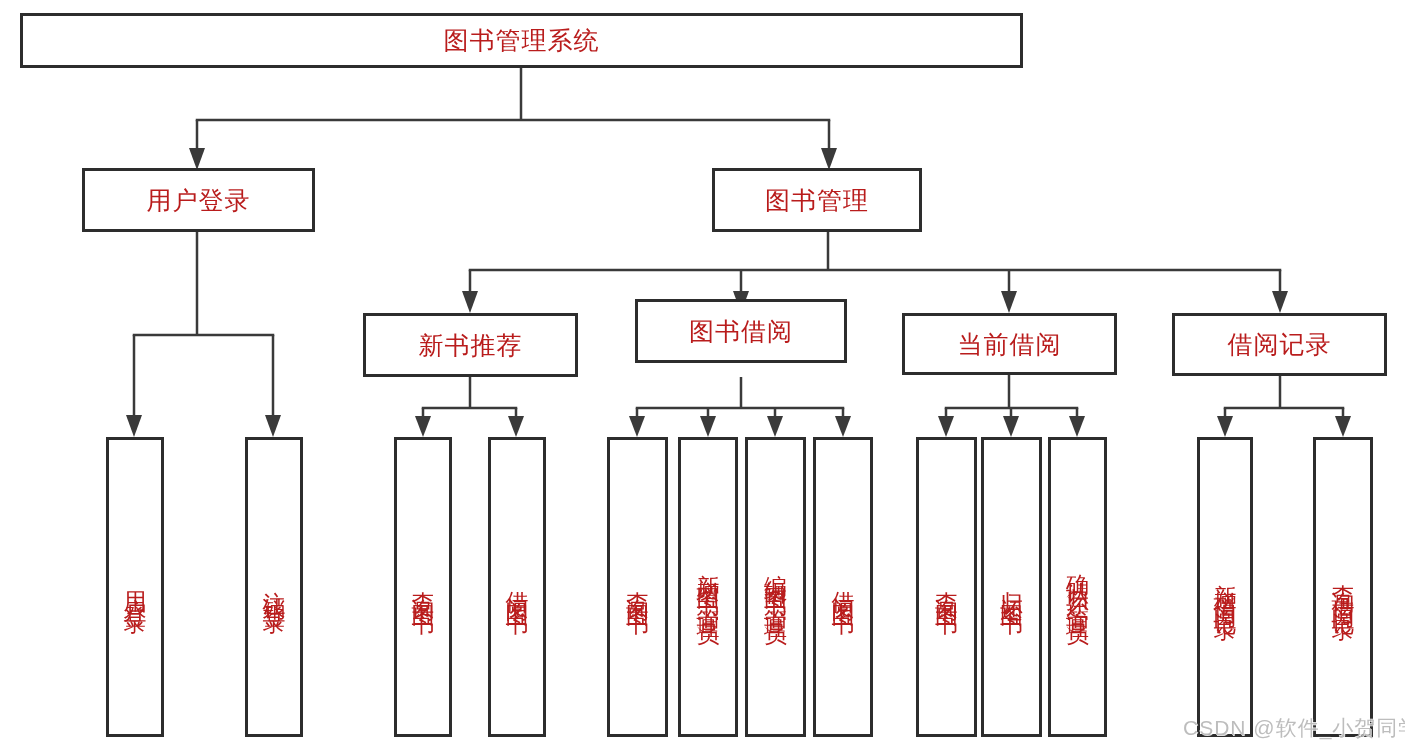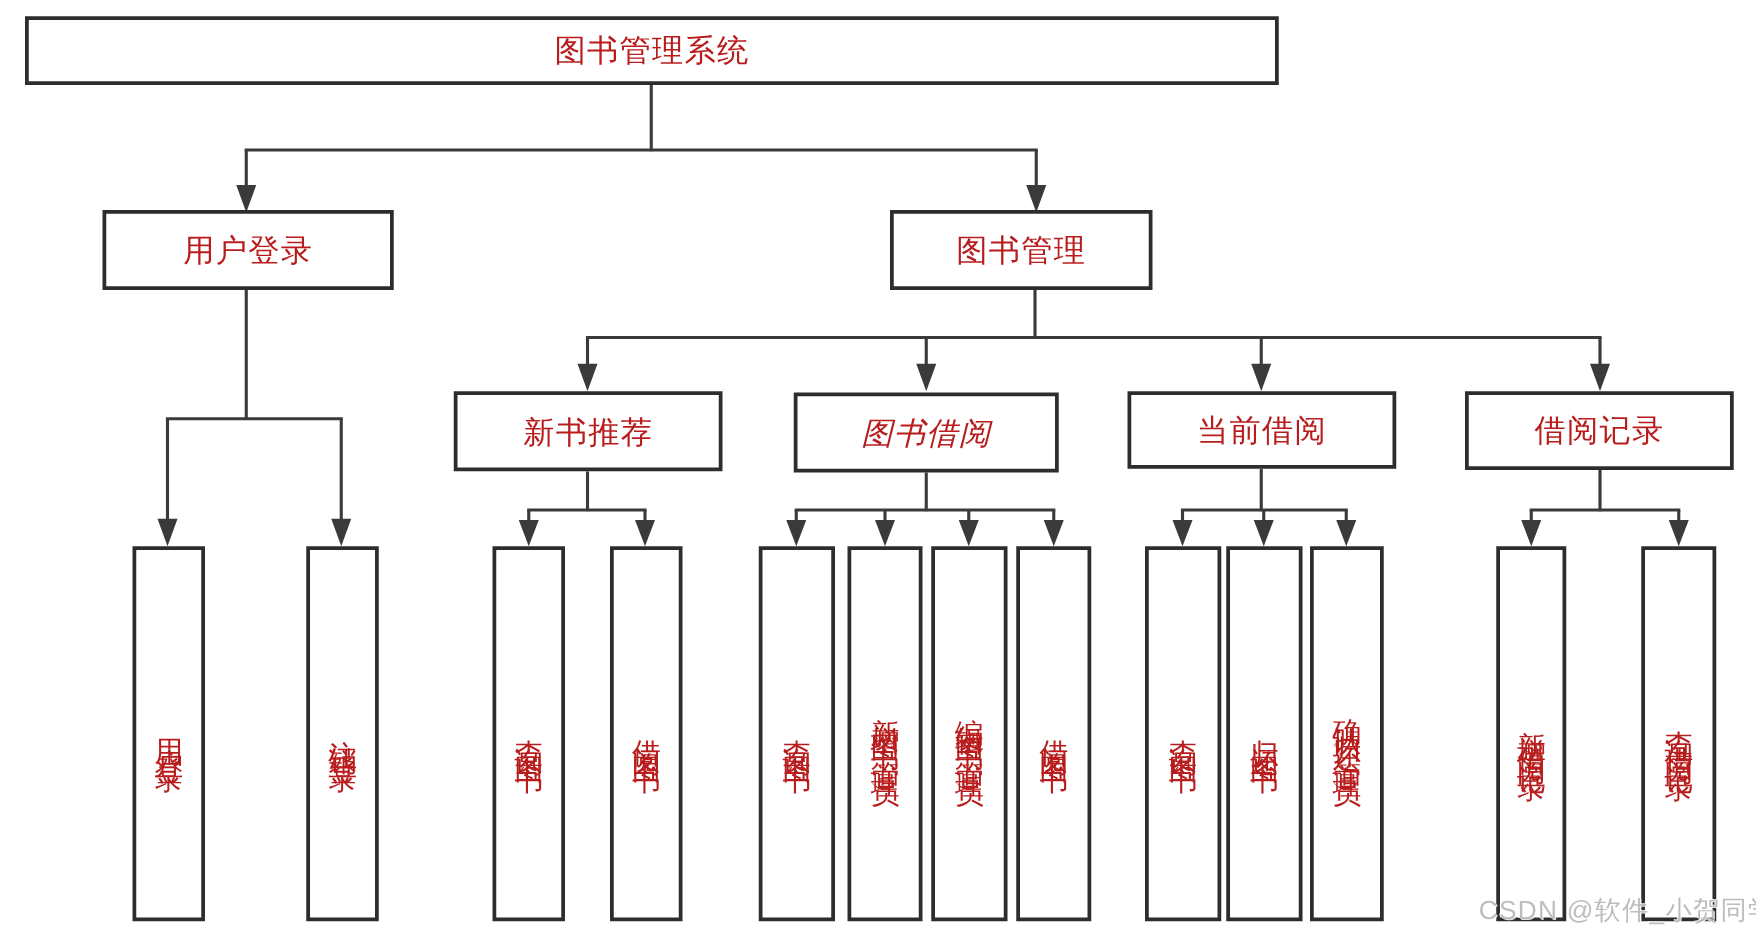--- a/index.html
+++ b/index.html
@@ -106,21 +106,21 @@
     <polygon points="1335,416 1351,416 1343,437" stroke="none"></polygon>
   </g>
 </svg>
 
 <div class="node h-node" style="left:20px;top:13px;width:1003px;height:55px;">图书管理系统</div>
 
 <div class="node h-node" style="left:82px;top:168px;width:233px;height:64px;">用户登录</div>
 <div class="node h-node" style="left:712px;top:168px;width:210px;height:64px;">图书管理</div>
 
 <div class="node h-node" style="left:363px;top:313px;width:215px;height:64px;">新书推荐</div>
-<div class="node h-node" style="left:635px;top:314px;width:212px;height:64px;font-style:italic;">图书借阅</div>
+<div class="node h-node" style="left:635px;top:299px;width:212px;height:64px;">图书借阅</div>
 <div class="node h-node" style="left:902px;top:313px;width:215px;height:62px;">当前借阅</div>
 <div class="node h-node" style="left:1172px;top:313px;width:215px;height:63px;">借阅记录</div>
 
 <div class="node v-node" style="left:106px;top:437px;width:58px;height:300px;">用户登录</div>
 <div class="node v-node" style="left:245px;top:437px;width:58px;height:300px;">注销登录</div>
 
 <div class="node v-node" style="left:394px;top:437px;width:58px;height:300px;">查询图书</div>
 <div class="node v-node" style="left:488px;top:437px;width:58px;height:300px;">借阅图书</div>
 
 <div class="node v-node" style="left:607px;top:437px;width:61px;height:300px;">查询图书</div>

